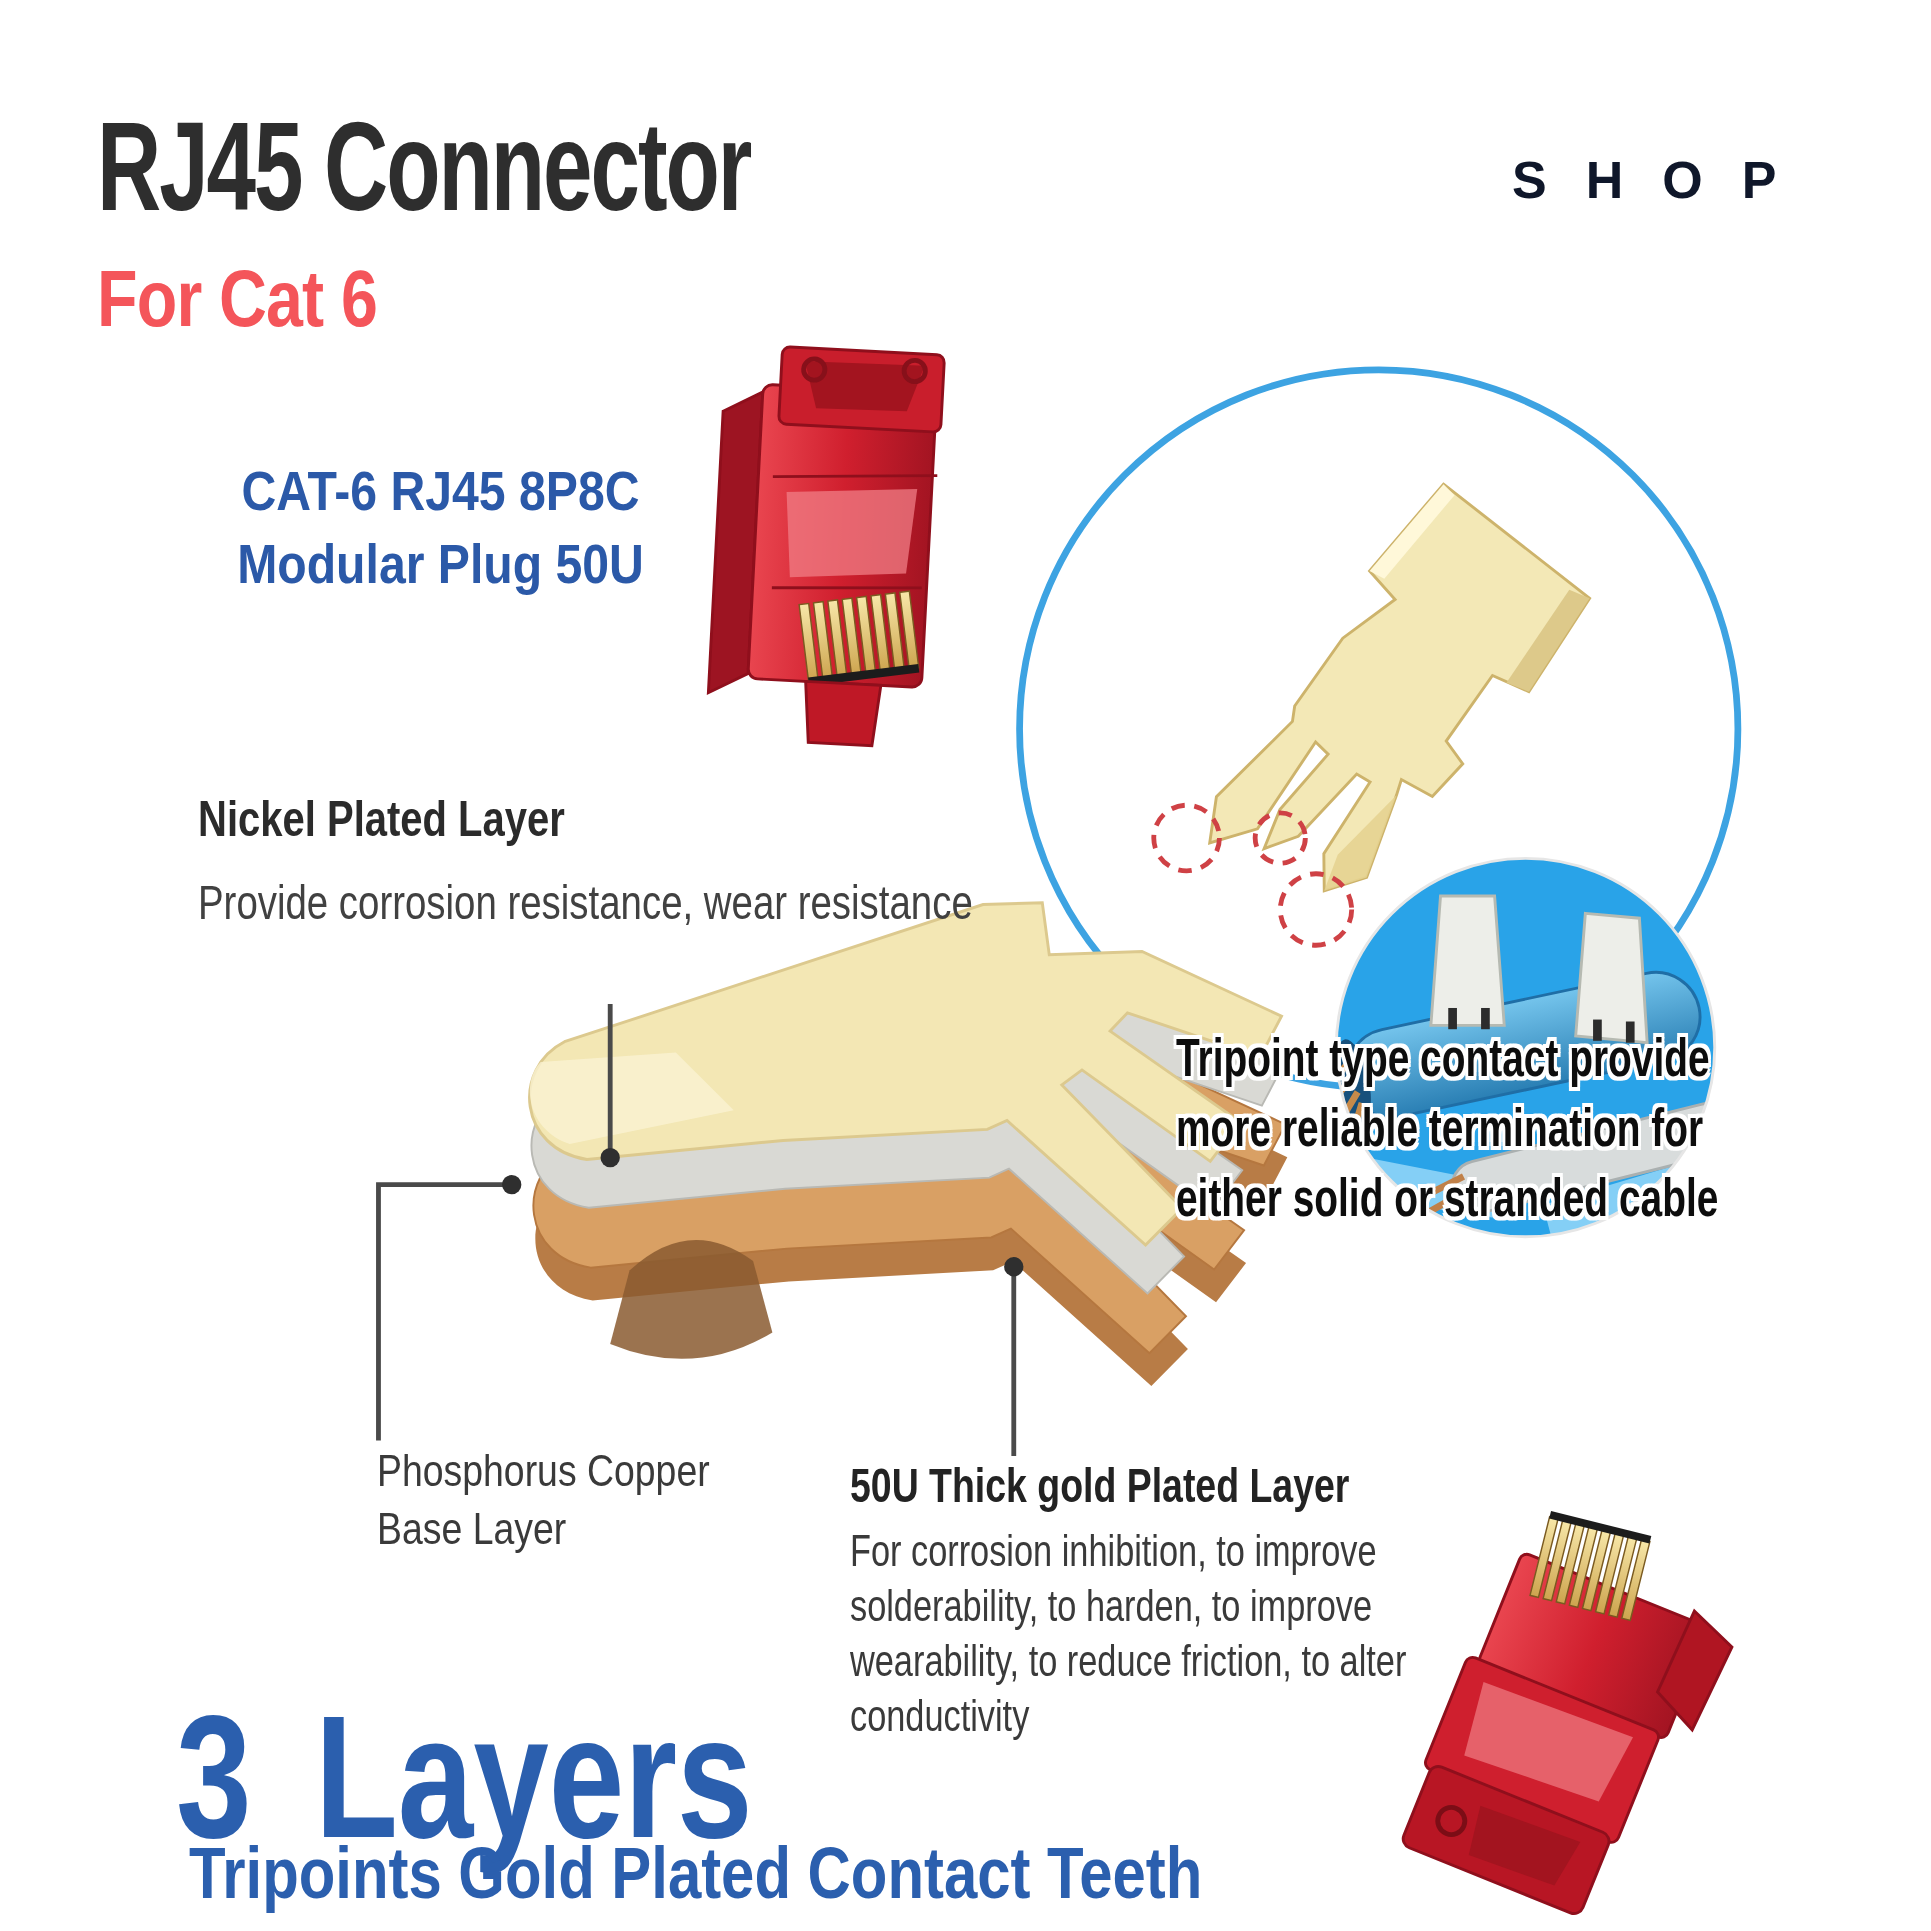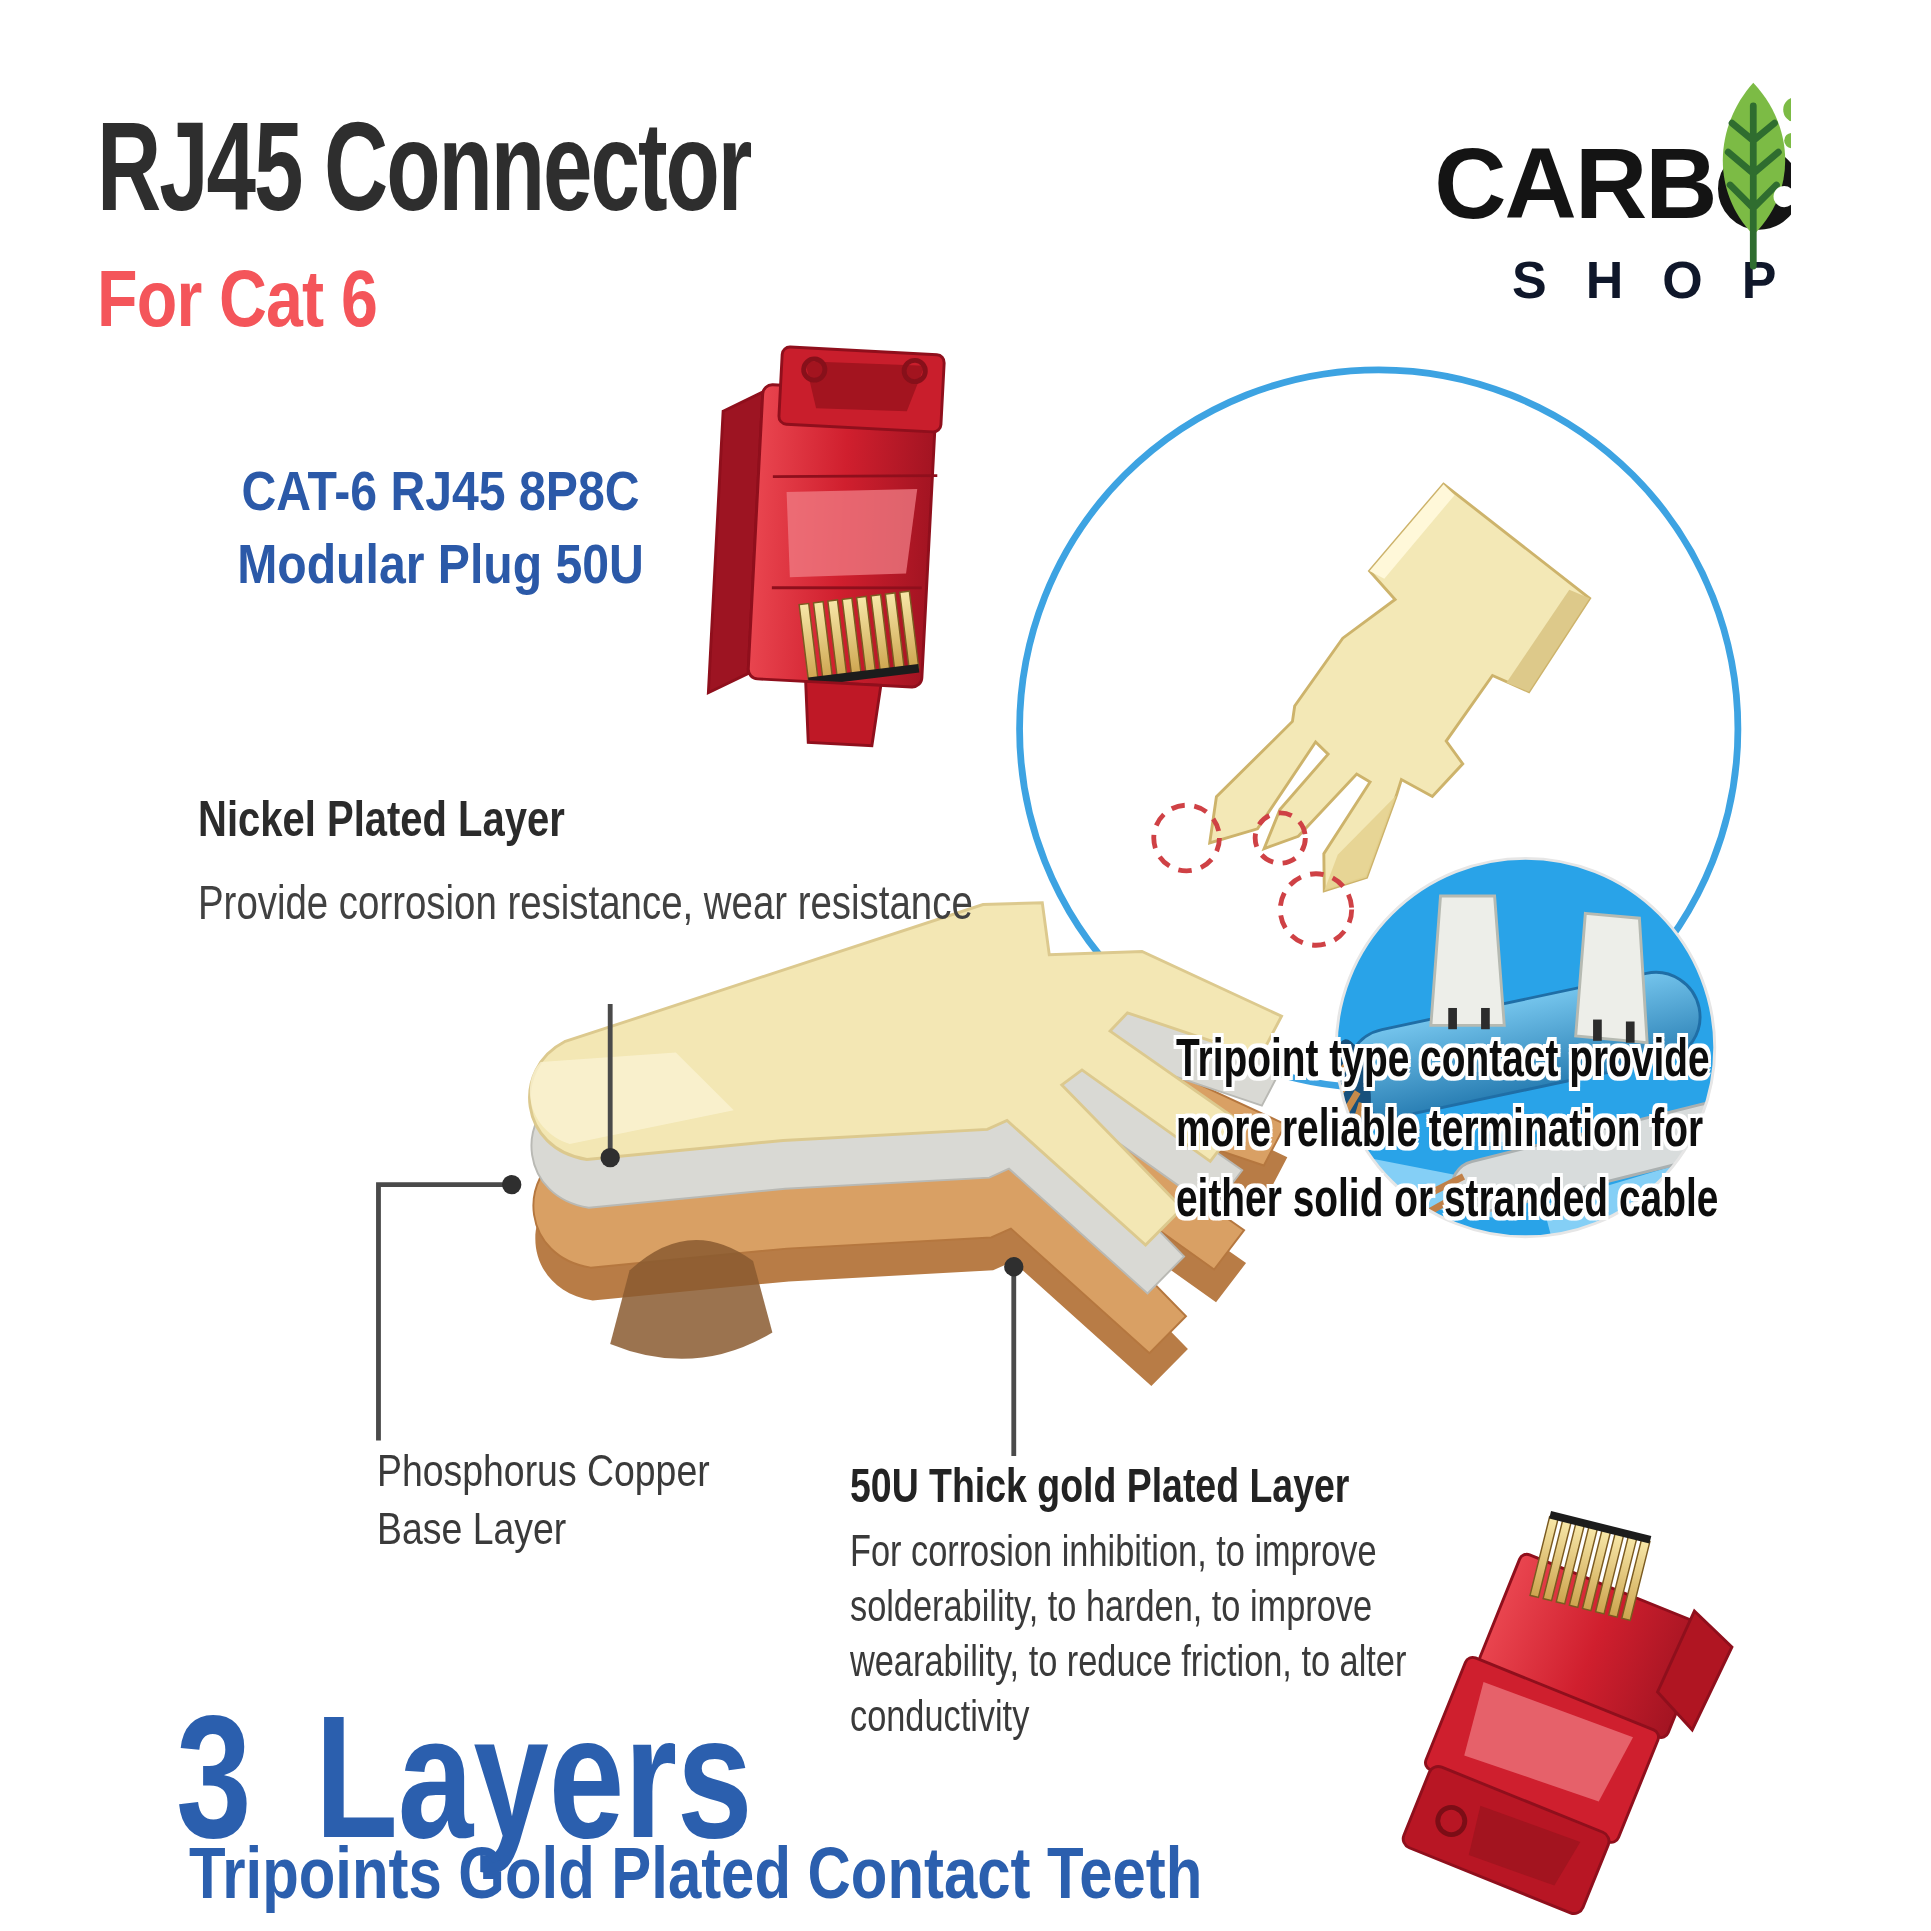--- a/index.html
+++ b/index.html
@@ -183,35 +183,20 @@
       <rect x="8" y="308" width="200" height="90" rx="10" fill="#b81624" stroke="#8f0f1c" stroke-width="3"></rect>
       <circle cx="48" cy="356" r="14" fill="none" stroke="#7c0d16" stroke-width="5"></circle>
       <polygon points="70,330 180,326 172,378 78,382" fill="#a3141f"></polygon>
     </g>
   </svg>
 
   <div class="abs main-title condensed">RJ45 Connector</div>
   <div class="abs sub-title condensed">For Cat 6</div>
 
   <div class="abs logo">
-    <div class="brand">
-      <span>CARB</span>
-        <span class="o-ring"></span>
-        <span>N</span>
-      <span class="leaf-wrap">
-        <svg width="116" height="222" viewBox="0 0 120 230">
-          <path d="M52,10 C92,52 100,120 52,168 C6,120 14,52 52,10 Z" fill="#7cbb45"></path>
-          <path d="M52,34 L52,200 M52,70 L30,52 M52,70 L74,52 M52,104 L26,82 M52,104 L78,82 M52,140 L28,116 M52,140 L76,116" stroke="#2f6d2f" stroke-width="7" fill="none" stroke-linecap="round"></path>
-          <circle cx="96" cy="38" r="13" fill="#7cbb45"></circle>
-          <circle cx="112" cy="22" r="6" fill="#7cbb45"></circle>
-          <circle cx="92" cy="70" r="8" fill="#7cbb45"></circle>
-          <circle cx="84" cy="128" r="11" fill="#ffffff"></circle>
-        </svg>
-      </span>
-    </div>
     <div class="shop">SHOP</div>
   </div>
 
   <div class="abs product-label">
     <div>CAT-6 RJ45 8P8C</div>
     <div>Modular Plug 50U</div>
   </div>
 
   <div class="abs nickel condensed">
     <div class="t">Nickel Plated Layer</div>

